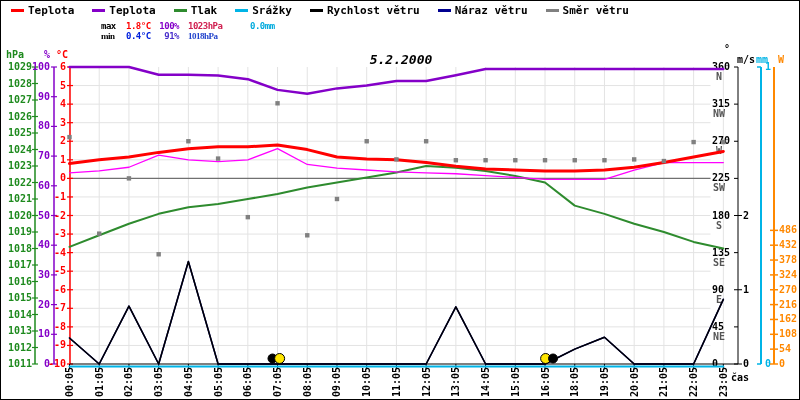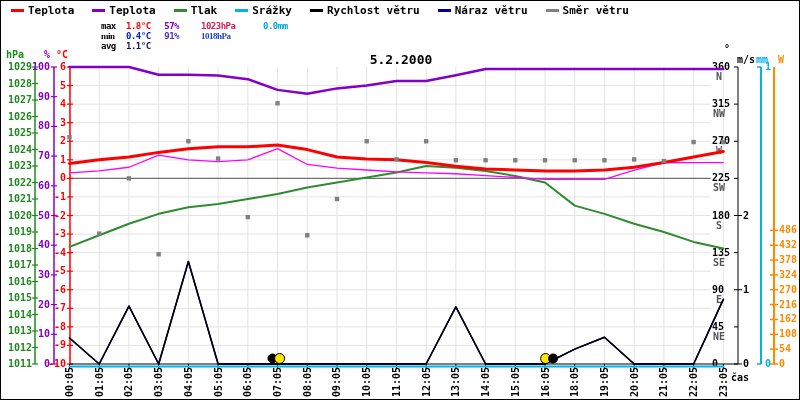--- a/index.html
+++ b/index.html
@@ -9,26 +9,26 @@
   .legend{position:absolute;left:10px;top:3px;height:13px;display:flex;align-items:center;gap:18px;}
   .legend-item{display:flex;align-items:center;gap:4px;}
   .legend-item .swatch{display:inline-block;width:13px;height:3px;}
   .legend-item .lbl{font-size:11px;font-weight:bold;color:#000;line-height:13px;white-space:nowrap;}
   .stats-left{position:absolute;left:80px;top:20px;font-size:9px;font-weight:bold;letter-spacing:-0.5px;line-height:10px;color:#000;}
   .stats-right{position:absolute;left:435px;top:20px;font-size:9px;font-weight:bold;letter-spacing:-0.5px;line-height:10px;color:#000;}
   .srow{display:flex;white-space:nowrap;}
   .c1{display:inline-block;width:25px;padding-left:20px;}
   .c2{display:inline-block;width:30px;}
   .c3{display:inline-block;width:23px;text-align:right;}
-  .c4{display:inline-block;width:55px;margin-left:22px;}
+  .c4{display:inline-block;width:55px;margin-left:9px;}
   .c5{display:inline-block;margin-left:7px;}
   .r1{display:inline-block;width:33px;}
   .r2{display:inline-block;width:72px;}
   .r3{display:inline-block;}
-  .chart-title{position:absolute;left:0;top:51px;width:800px;text-align:center;font-size:13px;font-weight:bold;color:#000;}
+  .chart-title{position:absolute;left:0;top:51px;width:800px;text-align:center;font-size:13px;font-weight:bold;color:#000;font-style:italic;}
 </style>
 </head>
 <body>
 
 <div id="app">
   <svg id="plot" width="800" height="400" viewBox="0 0 800 400">
       <line x1="68.5" y1="66" x2="68.5" y2="363" stroke="#e3e3e3" stroke-width="1"></line>
       <line x1="98.22" y1="66" x2="98.22" y2="363" stroke="#e3e3e3" stroke-width="1"></line>
       <line x1="127.94" y1="66" x2="127.94" y2="363" stroke="#e3e3e3" stroke-width="1"></line>
       <line x1="157.66" y1="66" x2="157.66" y2="363" stroke="#e3e3e3" stroke-width="1"></line>
@@ -341,32 +341,28 @@
       <span class="legend-item">
         <span class="swatch" style="background: rgb(128, 128, 128);"></span>
         <span class="lbl">Směr větru</span>
       </span>
     </div>
 
   <div class="stats-left">
     <div class="srow">
       <span class="c1" style="color: rgb(0, 0, 0);">max</span>
       <span class="c2" style="color: rgb(255, 0, 0);">1.8°C</span>
-      <span class="c3" style="color: rgb(132, 0, 200);">57%</span>
+      <span class="c3" style="color: rgb(132, 0, 200);">100%</span>
       <span class="c4" style="color: rgb(208, 32, 80);">1023hPa</span>
       <span class="c5" style="color: rgb(0, 170, 221);">0.0mm</span>
     </div>
     <div class="srow">
       <span class="c1" style="color: rgb(0, 0, 0); font-family: Liberation Serif, serif;">min</span>
       <span class="c2" style="color: rgb(0, 32, 221);">0.4°C</span>
       <span class="c3" style="color: rgb(74, 48, 204);">91%</span>
       <span class="c4" style="color: rgb(34, 68, 204); font-family: Liberation Serif, serif;">1018hPa</span>
       <span class="c5"></span>
     </div>
-    <div class="srow">
-      <span class="c1" style="color: rgb(0, 0, 0);">avg</span>
-      <span class="c2" style="color: rgb(16, 24, 96);">1.1°C</span>
-    </div>
   </div>
 
 
   <div class="chart-title">5.2.2000</div>
 </div>
 
 </body></html>

